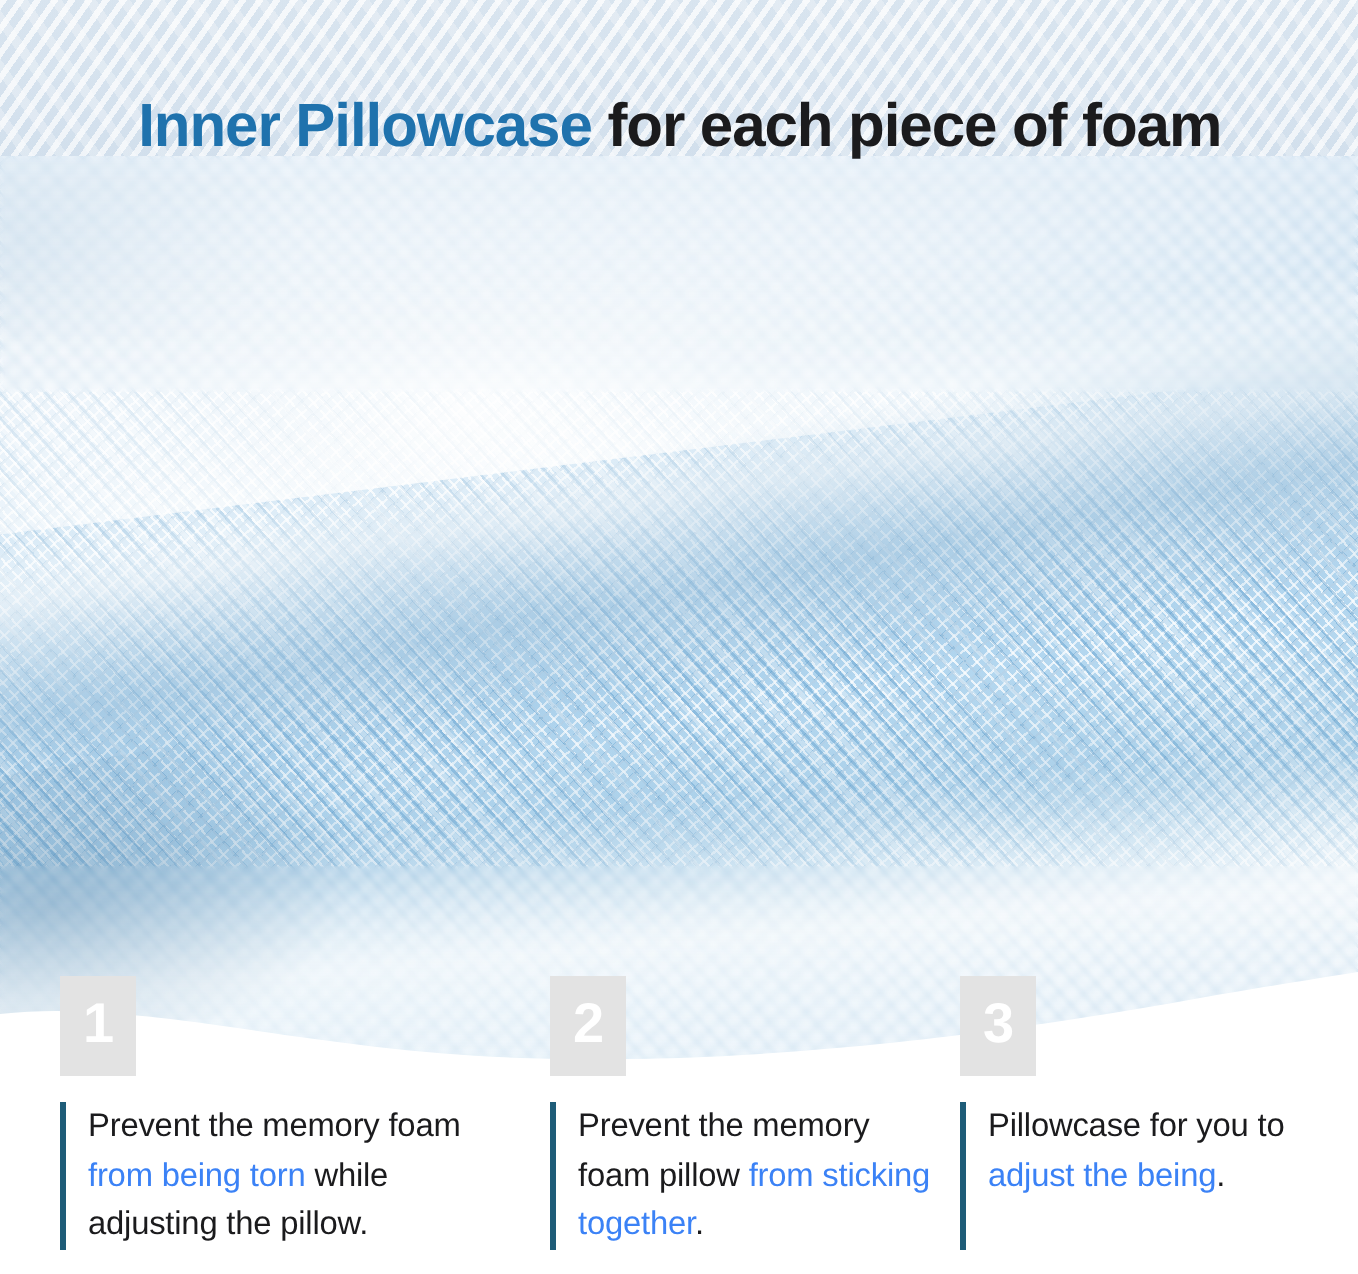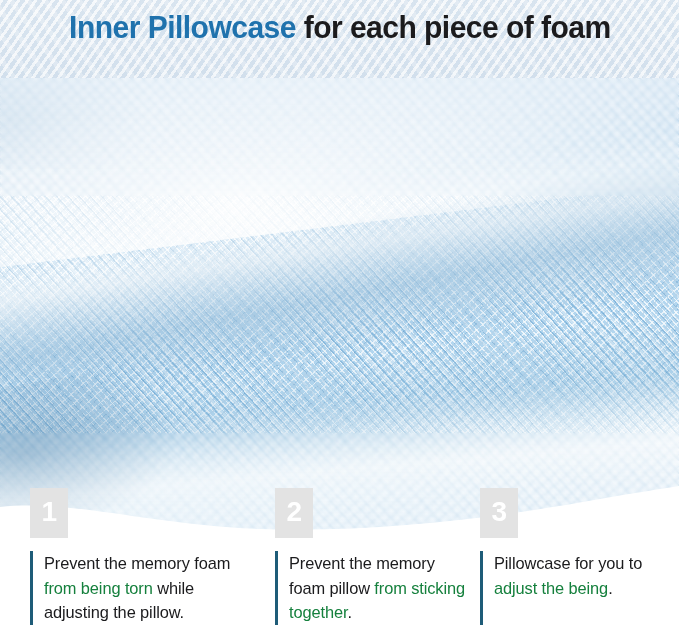--- a/index.html
+++ b/index.html
@@ -42,25 +42,25 @@
       repeating-linear-gradient(55deg,
         rgba(255,255,255,0.0) 0px,
         rgba(255,255,255,0.0) 9px,
         rgba(255,255,255,0.5) 9px,
         rgba(255,255,255,0.5) 14px);
     opacity:.55;
   }
 
   .title {
     position: absolute;
-    left: 0; top: 12px;
+    left: 0; top: 0;
     width: 679px;
     height: 78px;
     display: flex;
-    align-items: flex-start;
+    align-items: flex-end;
     justify-content: center;
     z-index: 4;
     white-space: nowrap;
   }
   .title-inner {
     font-size: 30.5px;
     line-height: 1;
     font-weight: 700;
     letter-spacing: -0.55px;
     transform: scaleX(0.985);
@@ -266,21 +266,21 @@
     flex: 0 0 3px;
     margin-right: 11px;
   }
   .text {
     font-size: 16.4px;
     line-height: 24.5px;
     color: #1b1b1d;
     font-weight: 400;
     letter-spacing: -0.1px;
   }
-  .text .hl { color: #15803d; margin-top: 32px; }
+  .text .hl { color: #3b82f6; margin-top: 32px; }
 
   .card-1 { left: 30px; }
   .card-1 .text { width: 216px; }
   .card-2 { left: 275px; }
   .card-2 .text { width: 185px; }
   .card-3 { left: 480px; }
   .card-3 .text { width: 186px; }
 
   .card-1 .body, .card-2 .body, .card-3 .body { height: 74px; }
 </style>

